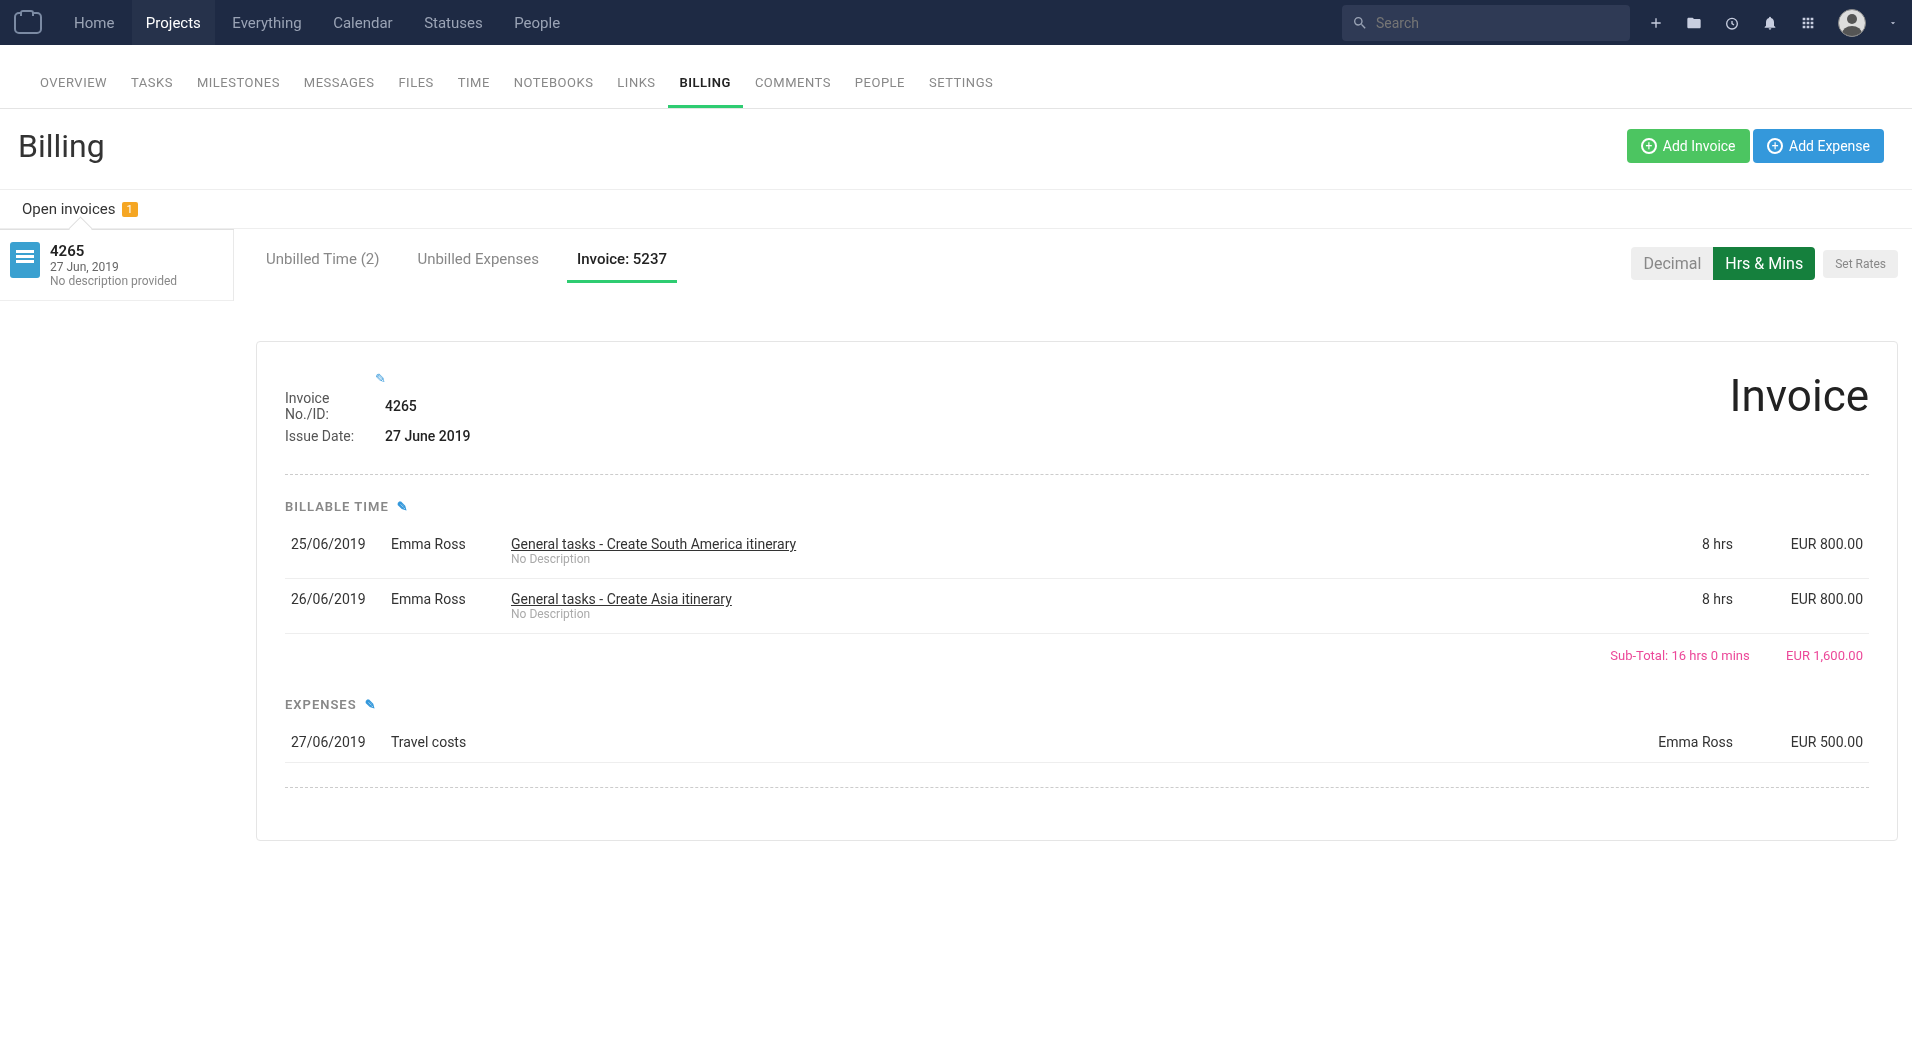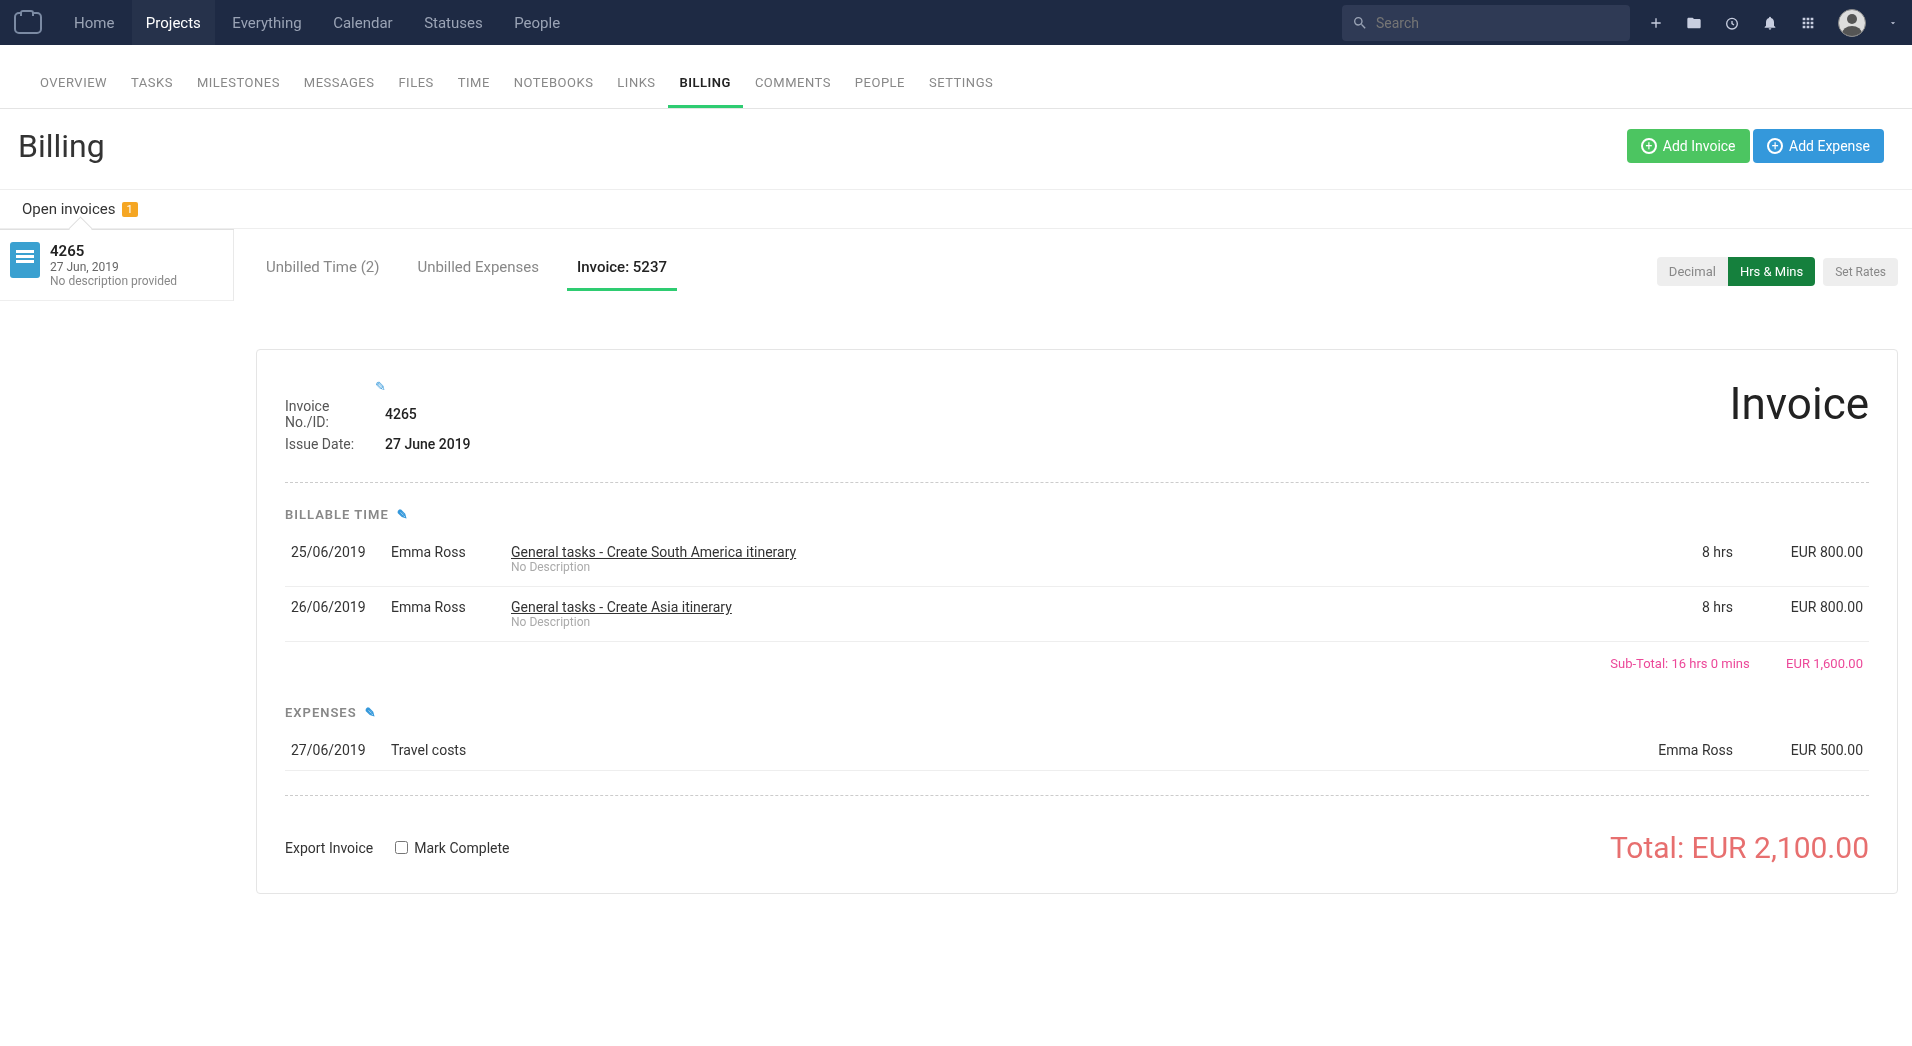--- a/index.html
+++ b/index.html
@@ -45,27 +45,27 @@
   
   .columns { display:flex; align-items:flex-start; }
   .leftcol { width:234px; border-right:1px solid #e9e9e9; }
   .invoice-card { display:flex; gap:10px; padding:12px 10px; border-bottom:1px solid #eee; cursor:pointer;}
   .invoice-card .doc-icon{ width:30px;height:36px; background:#3aa0d0; border-radius:3px; position:relative; }
   .invoice-card .doc-icon::before{content:"";position:absolute;top:8px;left:6px;right:6px;height:3px;background:#fff;box-shadow:0 5px 0 #fff,0 10px 0 #fff;}
   .invoice-card h4{font-size:15px;font-weight:600;color:#222;}
   .invoice-card .date{font-size:12px;color:#666;}
   .invoice-card .desc{font-size:12px;color:#888;}
 
-  .rightcol { flex:1; padding: 8px 14px 30px 22px;}
+  .rightcol { flex:1; padding: 0 14px 30px 22px;}
   .tabsrow { display:flex; align-items:center; padding: 14px 0 8px; border-bottom:0;}
   .tabsrow .tabitem { color:#888; font-size:15px; padding:6px 10px 12px; margin-right:18px; cursor:pointer; border-bottom:3px solid transparent;}
   .tabsrow .tabitem.active{ color:#222; font-weight:500; border-bottom-color:#2ecc71;}
   .tabsrow .spacer{flex:1;}
   .toggle-wrap { display:flex; border-radius:4px; overflow:hidden;}
-  .toggle-btn { background:#eee; color:#888; font-size:13px; padding:7px 12px; cursor:pointer; border:none;}
+  .toggle-btn { background:#eee; color:#888; font-size:16px; padding:7px 12px; cursor:pointer; border:none;}
   .toggle-btn.active{ background:#15803d; color:#fff;}
   .setrates { background:#eee;color:#888;font-size:12px;padding:7px 12px;border:none;border-radius:4px;margin-left:8px;cursor:pointer;}
 
   .invoice-panel { border:1px solid #e5e5e5; border-radius:4px; margin-top:50px; padding:28px;}
   .meta { display:flex; justify-content:space-between; align-items:flex-start; }
   .meta-lines { color:#222; font-size:14px;}
   .meta-lines .row{display:flex; gap:10px; align-items:center; margin-bottom:6px;}
   .meta-lines .lbl{color:#555;width:90px;text-align:left;}
   .meta-lines .val{font-weight:500;}
   .edit-icon { color:#3498db; cursor:pointer; font-size:13px;}
@@ -260,25 +260,15 @@
           <td style="width:100px;">27/06/2019</td>
           <td>Travel costs</td>
           <td style="width:120px;" class="alright">Emma Ross</td>
           <td style="width:130px;" class="alright">EUR 500.00</td>
         </tr>
       </tbody>
         </table>
 
       <hr class="dashed">
 
-      <div class="total-row">
-        <div class="left-actions">
-          <a href="#" style="color:#333;text-decoration:none;">Export Invoice</a>
-          <label>
-            <input type="checkbox" style="">
-            <span>Mark Complete</span>
-          </label>
-        </div>
-        <div class="total-big">Total: EUR 2,100.00</div>
-      </div>
     </div>
   </div>
 </div>
 
 </body></html>

